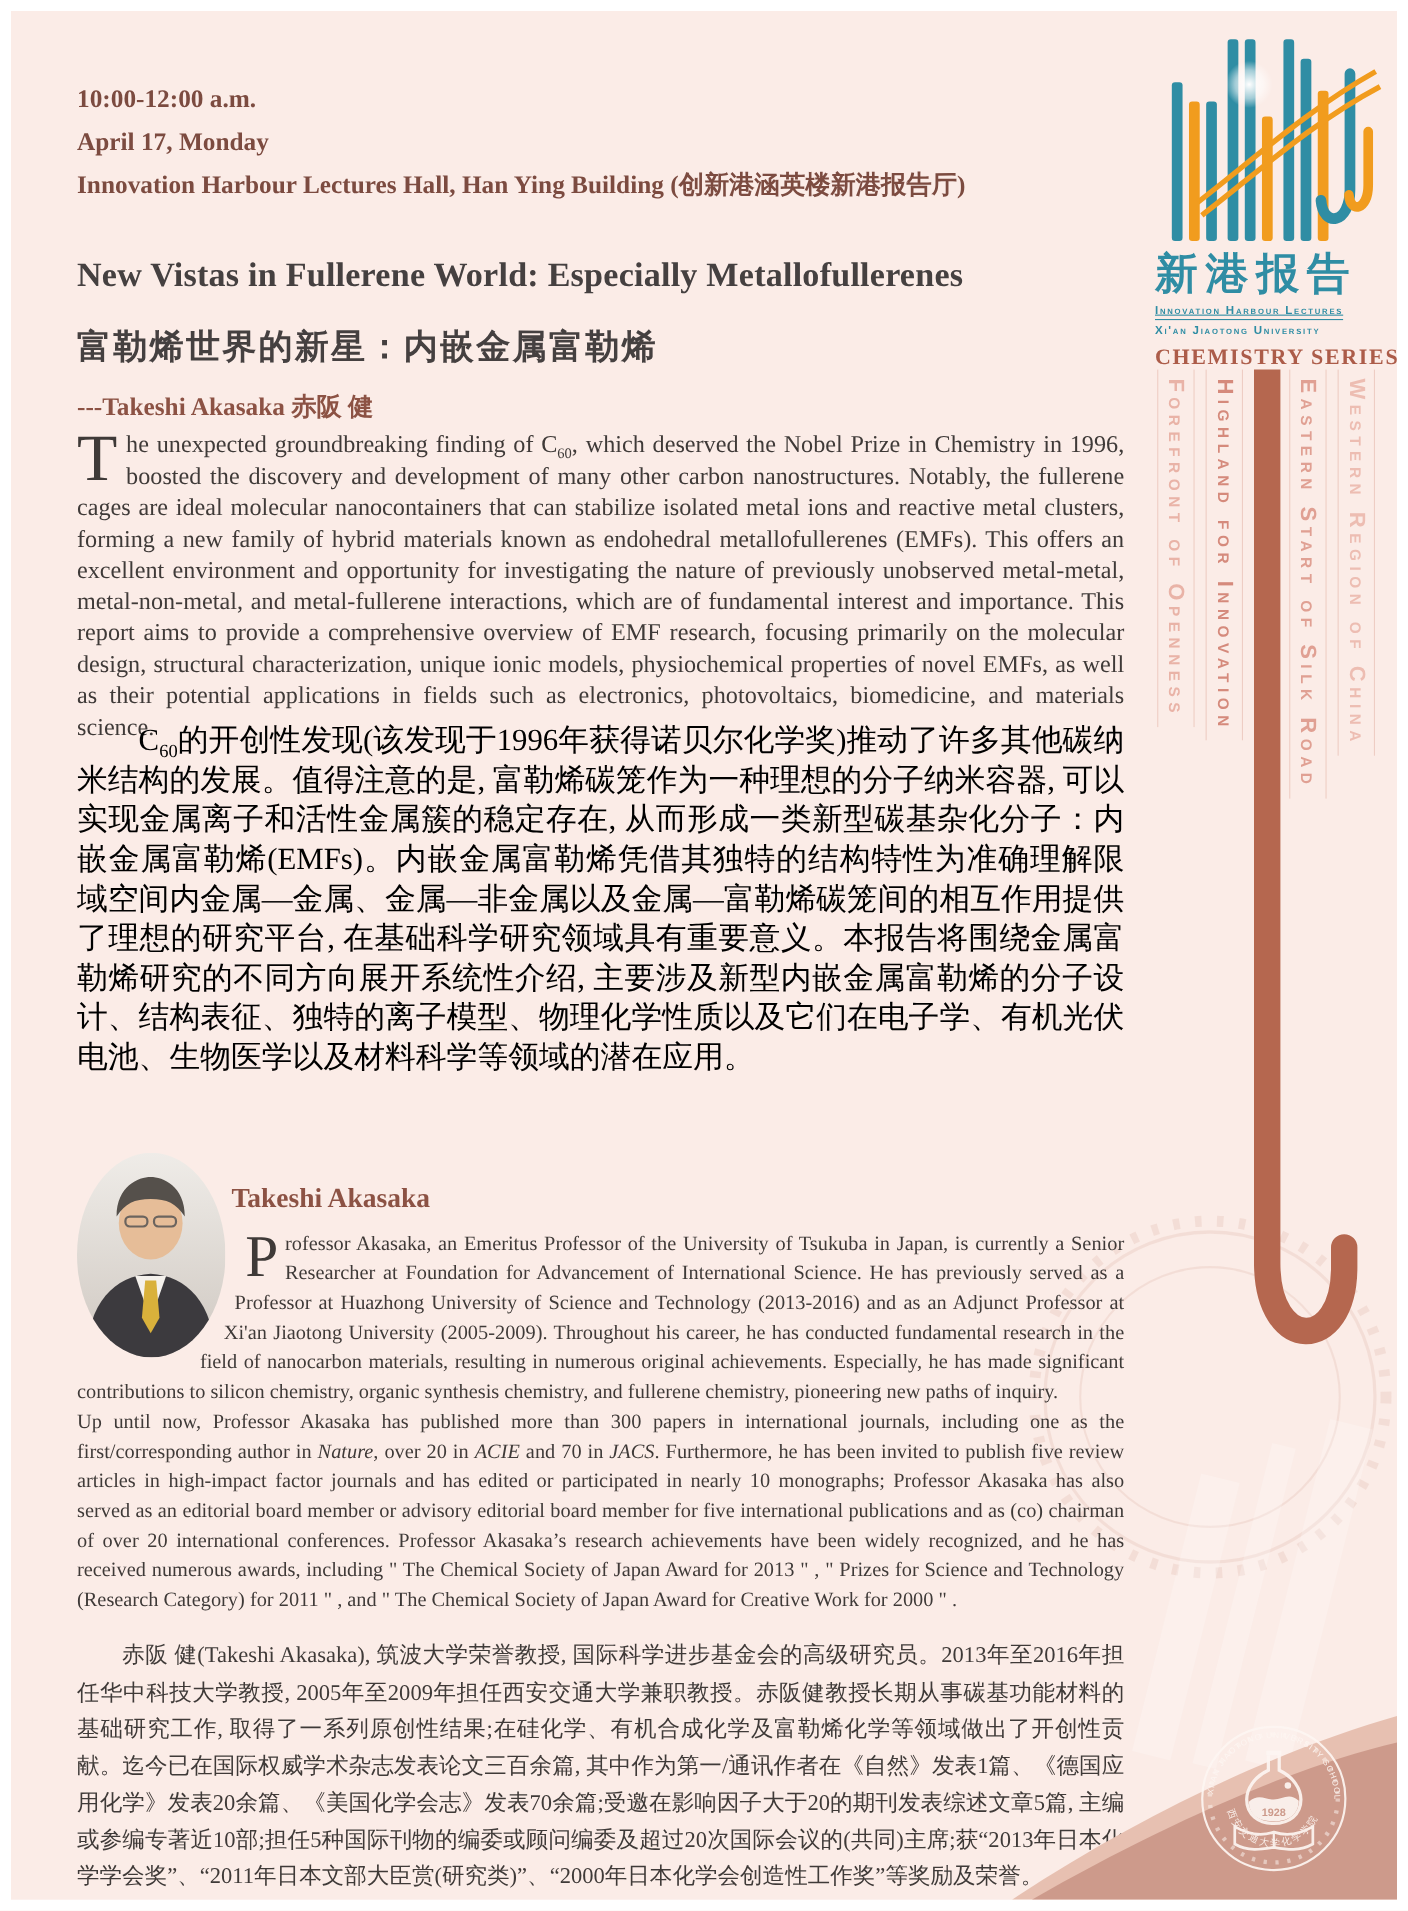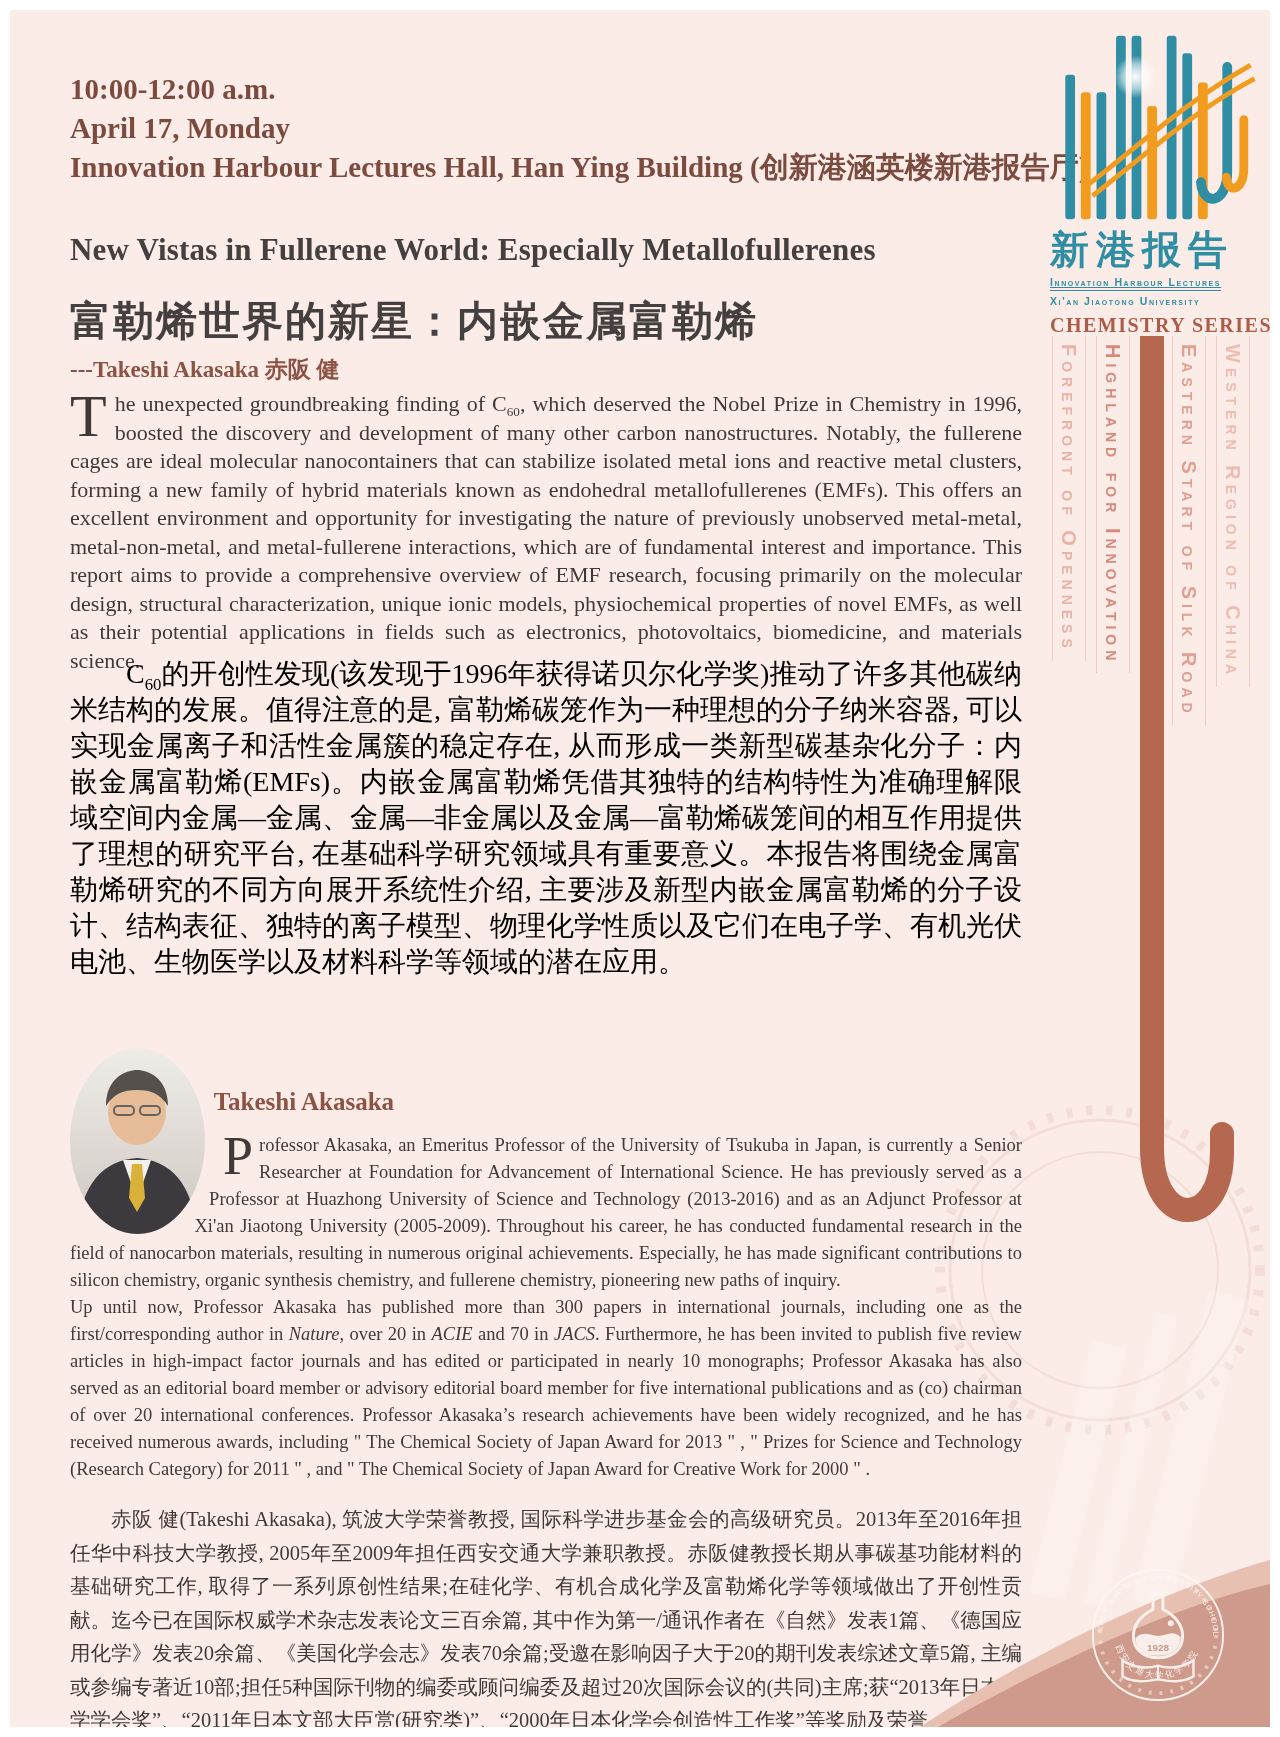--- a/index.html
+++ b/index.html
@@ -14,30 +14,30 @@
     background:#fbece7;
     overflow:hidden;
   }
   
   .wm-gear{position:absolute;left:920px;top:1090px;opacity:.10;pointer-events:none;}
   .wm-stripe{position:absolute;background:#ffffff;opacity:.22;pointer-events:none;transform:rotate(14deg);}
   .ws1{left:1050px;top:1330px;width:36px;height:260px;}
   .ws2{left:1110px;top:1300px;width:22px;height:300px;}
   .ws3{left:1160px;top:1280px;width:40px;height:320px;}
   
-  .event-info{position:absolute;left:60px;top:60px;color:#7c4b40;font-weight:bold;font-size:29px;line-height:39px;}
+  .event-info{position:absolute;left:60px;top:60px;color:#7c4b40;font-weight:bold;font-size:23px;line-height:39px;}
   
   .logo-block{position:absolute;left:1040px;top:16px;width:214px;text-align:left;}
   .logo-cn{color:#2f8da4;font-weight:bold;font-size:39px;letter-spacing:7px;line-height:44px;margin-top:2px;white-space:nowrap;}
   .logo-sub{color:#2f8da4;font-family:"Liberation Sans","DejaVu Sans",sans-serif;font-variant:small-caps;font-weight:bold;font-size:10.5px;letter-spacing:1.6px;line-height:13px;white-space:nowrap;}
   .logo-sub.u{border-bottom:1px solid #2f8da4;display:inline-block;padding-bottom:1px;text-decoration:underline;}
   .logo-series{color:#ac5c49;font-weight:bold;font-size:20px;letter-spacing:1.5px;margin-top:5px;white-space:nowrap;}
   
   .title-en{position:absolute;left:60px;top:222px;width:952px;margin:0;color:#454040;font-size:31px;font-weight:bold;letter-spacing:.2px;}
-  .title-cn{position:absolute;left:60px;top:284px;width:952px;margin:0;color:#454040;font-size:41px;font-weight:bold;letter-spacing:2px;}
+  .title-cn{position:absolute;left:60px;top:284px;width:952px;margin:0;color:#454040;font-size:31px;font-weight:bold;letter-spacing:2px;}
   .speaker{position:absolute;left:60px;top:344px;width:910px;text-align:left;color:#8c5244;font-size:23px;font-weight:bold;}
   
   .abstract-en{position:absolute;left:60px;top:380px;width:952px;margin:0;color:#3f3a38;font-size:22px;line-height:28.5px;text-align:justify;}
   .dropcap{float:left;font-size:60px;line-height:48px;padding:2px 8px 0 0;color:#3f3a38;}
   sub{font-size:.6em;line-height:0;}
   .abstract-cn{position:absolute;left:60px;top:646px;width:952px;margin:0;color:#000000;font-size:28px;line-height:36px;text-align:justify;text-indent:2em;font-family:Liberation Serif, serif;}
   
   .vcol{
     position:absolute;top:326px;
     writing-mode:vertical-rl;text-orientation:sideways;
@@ -48,21 +48,21 @@
     padding:8px 5px;white-space:nowrap;
   }
   .vc1{left:1042px;color:#e9b3a7;}
   .vc2{left:1086px;color:#d58a7c;}
   .vc3{left:1162px;color:#e0a093;}
   .vc4{left:1206px;color:#edbdb2;}
   .hook-svg{position:absolute;left:1116px;top:326px;}
   
   .bio{position:absolute;left:60px;top:1028px;width:952px;color:#3f3a38;}
   .bio-photo{float:left;width:135px;height:186px;margin:10px 18px 6px 0;border-radius:50%;overflow:hidden;shape-outside:ellipse(70px 96px at 50% 52%);}
-  .bio-name{margin:16px;padding-top:34px;color:#8c5244;font-size:25px;font-weight:bold;}
+  .bio-name{margin:4px;padding-top:34px;color:#8c5244;font-size:25px;font-weight:bold;}
   .bio-p{margin:14px 0 0 0;font-size:18.5px;line-height:27px;text-align:justify;}
   .bio-p .dropcap{font-size:54px;line-height:44px;padding:2px 6px 0 0;}
   .bio-p2{margin:0;font-size:18.5px;line-height:27px;text-align:justify;}
   .bio-cn{margin:20px 0 0 0;font-size:20.5px;line-height:33.5px;text-align:justify;text-indent:2em;}
   
   .swoosh{position:absolute;right:0;bottom:0;}
   .seal{position:absolute;left:1079px;top:1556px;}
 </style>
 </head>
 <body>

